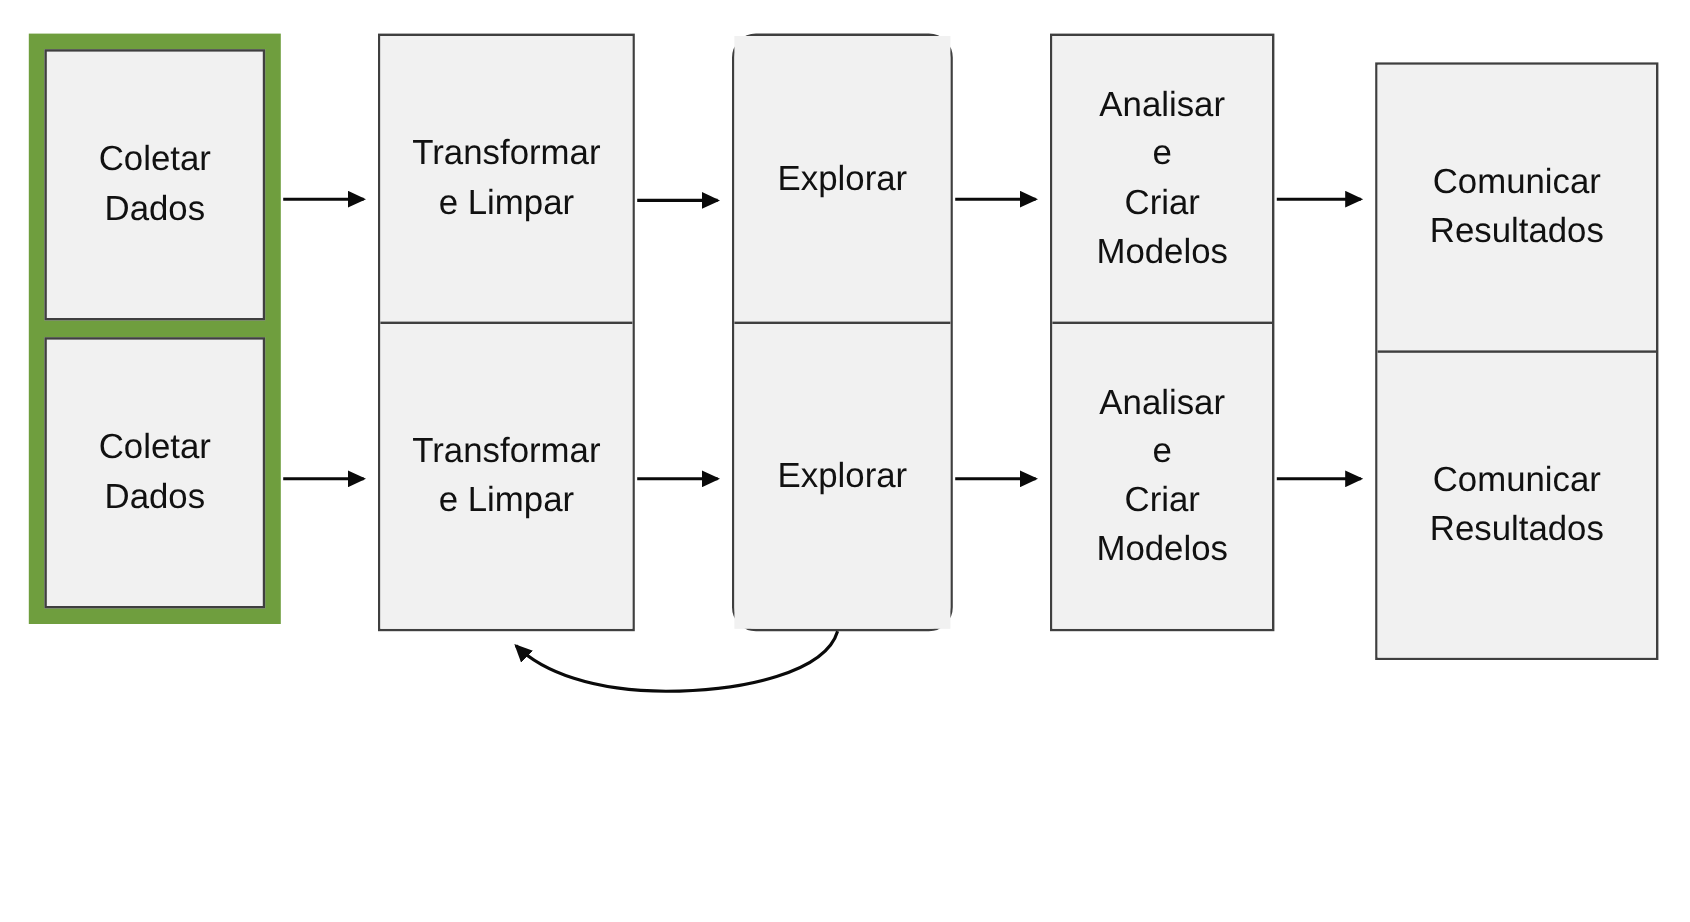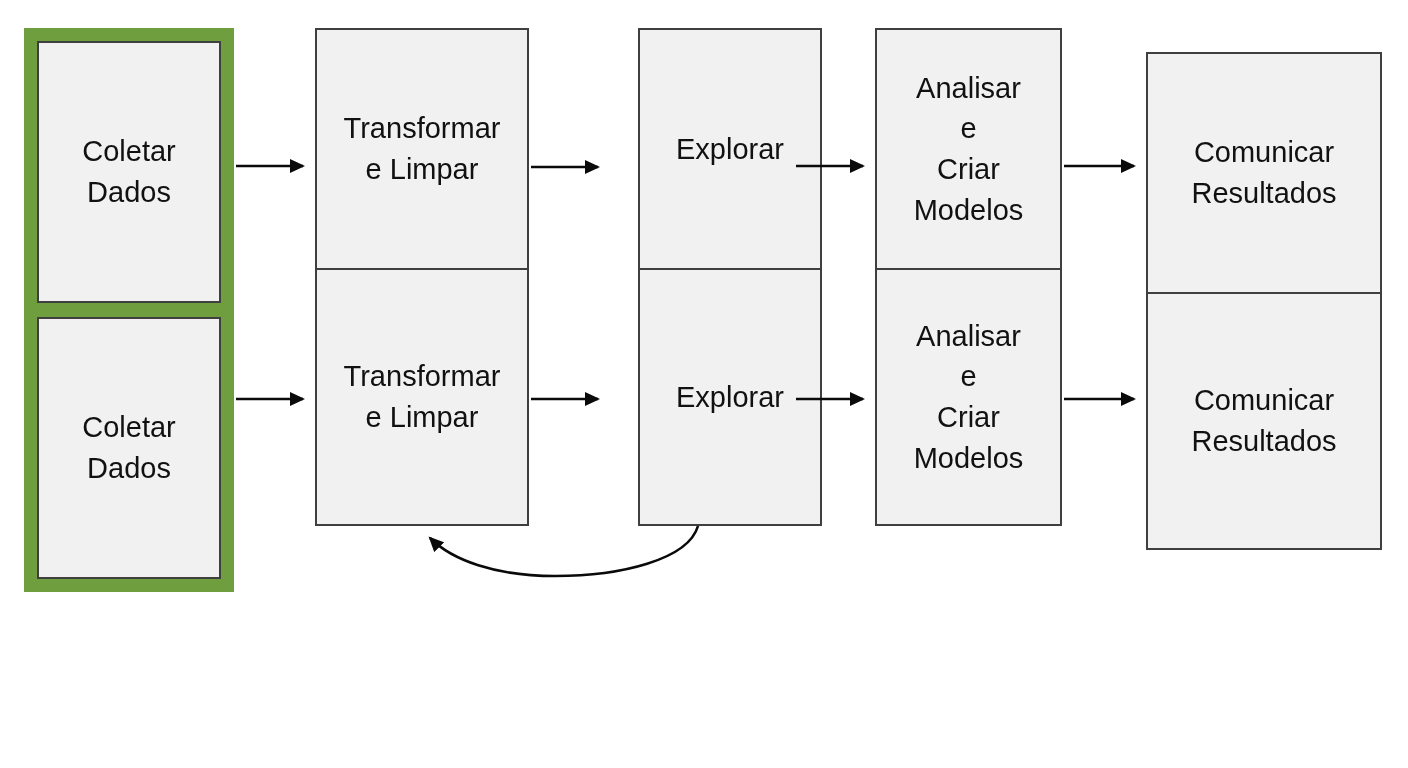--- a/index.html
+++ b/index.html
@@ -36,21 +36,21 @@
   .cell .label {
     font-size: 29px;
     line-height: 1.4;
     white-space: pre-line;
   }
   .col.plain .cell.top { flex: 0 0 238px; }
   .col.plain .cell.bottom { flex: 1; border-top: 2px solid var(--box-border, #3f3f3f); }
 
   .col.highlight {
     background: var(--highlight, #6f9e3e);
-    height: 564px;
+    height: 492px;
     padding: 13px;
     gap: 14px;
   }
   .col.highlight .cell {
     flex: 1;
     border: 2px solid var(--box-border, #3f3f3f);
   }
 
   svg.arrows {
     position: absolute;
@@ -85,21 +85,21 @@
     <div class="cell top">
       <span class="label">Transformar
 e Limpar</span>
     </div>
     <div class="cell bottom">
       <span class="label">Transformar
 e Limpar</span>
     </div>
   </div>
 
-  <div class="col plain" style="left:638px; width:184px;">
+  <div class="col plain" style="left:610px; width:184px;border-radius:20px;">
     <div class="cell top">
       <span class="label">Explorar</span>
     </div>
     <div class="cell bottom">
       <span class="label">Explorar</span>
     </div>
   </div>
 
   <div class="col plain" style="left:875px; width:187px;">
     <div class="cell top">

